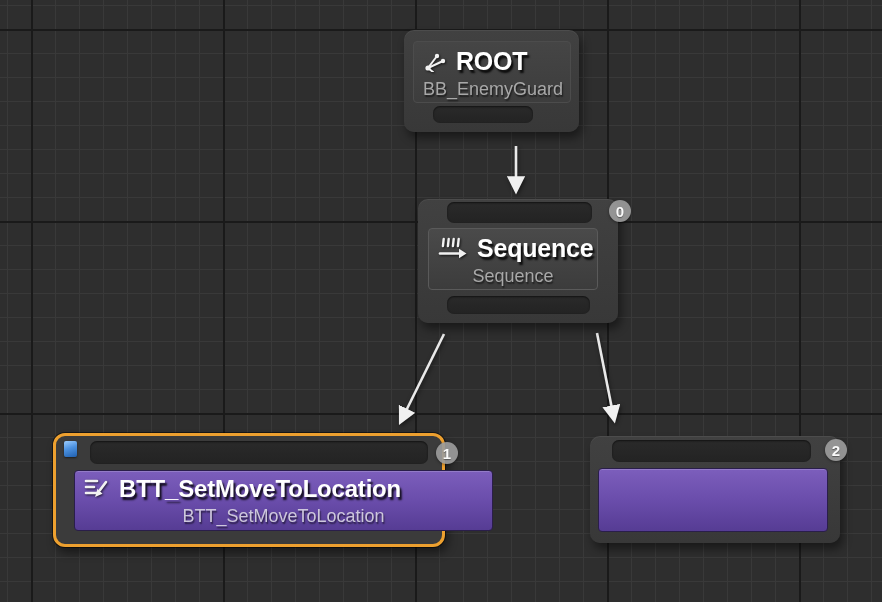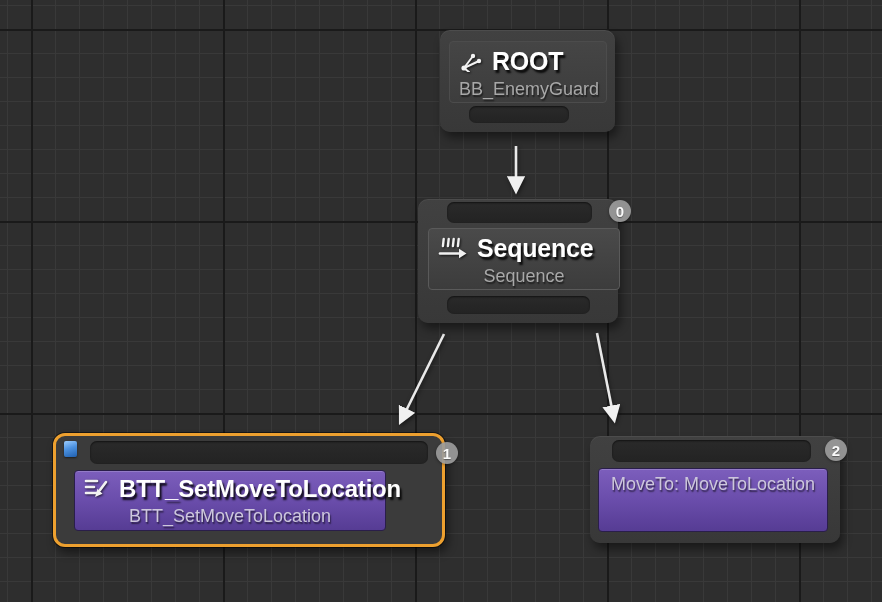--- a/index.html
+++ b/index.html
@@ -94,21 +94,21 @@
     <defs>
       <marker id="ah" viewBox="0 0 10 10" refX="7.5" refY="5" markerWidth="7" markerHeight="7" orient="auto">
         <path d="M0,0 L10,5 L0,10 z" fill="#f0f0f0"></path>
       </marker>
     </defs>
     <line x1="516" y1="146" x2="516" y2="190" stroke="#e9e9e9" stroke-width="2.6" marker-end="url(#ah)"></line>
     <line x1="444" y1="334" x2="401" y2="421" stroke="#e9e9e9" stroke-width="2.6" marker-end="url(#ah)"></line>
     <line x1="597" y1="333" x2="614" y2="419" stroke="#e9e9e9" stroke-width="2.6" marker-end="url(#ah)"></line>
   </svg>
 
-  <div class="node" style="left:440px;top:30px;width:175px;height:102px;">
+  <div class="node" style="left:404px;top:30px;width:175px;height:102px;">
     <div class="panel faint" style="left:9px;top:11px;width:158px;height:62px;">
       <div class="titlerow">
         <span class="icon">
           <svg width="24" height="22" viewBox="0 0 24 22">
             <g stroke="#f2f2f2" stroke-width="2" stroke-linecap="round" fill="#f2f2f2">
               <line x1="5" y1="18" x2="14" y2="6"></line>
               <line x1="5" y1="18" x2="20" y2="11"></line>
               <line x1="5" y1="18" x2="10" y2="22"></line>
               <circle cx="5" cy="18" r="2.6" stroke="none"></circle>
               <circle cx="14" cy="6" r="2.2" stroke="none"></circle>
@@ -119,21 +119,21 @@
         <span class="title">ROOT</span>
       </div>
       <div class="subtitle">BB_EnemyGuard</div>
     </div>
     <div class="pin" style="left:29px;top:76px;width:100px;height:17px;"></div>
   </div>
 
   <div class="node" style="left:418px;top:199px;width:200px;height:124px;">
     <div class="pin" style="left:29px;top:3px;width:145px;height:21px;"></div>
     <div class="badge" style="left:191px;top:1px;">0</div>
-    <div class="panel gray" style="left:10px;top:29px;width:192px;height:62px;">
+    <div class="panel gray" style="left:10px;top:29px;width:170px;height:62px;">
       <div class="titlerow">
         <span class="icon">
           <svg width="30" height="24" viewBox="0 0 30 24">
             <g stroke="#f2f2f2" stroke-width="2.4" stroke-linecap="round" fill="none" transform="skewX(-6)">
               <line x1="6" y1="3" x2="6" y2="10"></line>
               <line x1="11" y1="3" x2="11" y2="10"></line>
               <line x1="16" y1="3" x2="16" y2="10"></line>
               <line x1="21" y1="3" x2="21" y2="10"></line>
             </g>
             <line x1="2" y1="17.5" x2="21" y2="17.5" stroke="#f2f2f2" stroke-width="2.6" stroke-linecap="round"></line>
@@ -144,21 +144,21 @@
       </div>
       <div class="subtitle">Sequence</div>
     </div>
     <div class="pin" style="left:29px;top:97px;width:143px;height:18px;"></div>
   </div>
 
   <div class="node selected" style="left:53px;top:433px;width:392px;height:114px;">
     <div class="bpchip" style="left:8px;top:5px;"></div>
     <div class="pin" style="left:34px;top:5px;width:338px;height:23px;"></div>
     <div class="badge" style="left:380px;top:6px;">1</div>
-    <div class="panel purple" style="left:18px;top:34px;width:312px;height:61px;">
+    <div class="panel purple" style="left:18px;top:34px;width:419px;height:61px;">
       <div class="titlerow" style="height:30px;">
         <span class="icon">
           <svg width="26" height="24" viewBox="0 0 26 24">
             <g stroke="#f2f2f2" stroke-width="2.6" stroke-linecap="round" fill="none">
               <line x1="2" y1="4" x2="13" y2="4"></line>
               <line x1="2" y1="10" x2="10" y2="10"></line>
               <line x1="2" y1="16" x2="13" y2="16"></line>
               <line x1="22" y1="5" x2="16" y2="13"></line>
             </g>
             <path d="M11,20 L18.5,16.8 L13.5,11.8 z" fill="#f2f2f2"></path>
@@ -167,17 +167,16 @@
         <span class="title" style="font-size:24px;">BTT_SetMoveToLocation</span>
       </div>
       <div class="subtitle">BTT_SetMoveToLocation</div>
     </div>
   </div>
 
   <div class="node" style="left:590px;top:436px;width:250px;height:107px;">
     <div class="pin" style="left:22px;top:4px;width:199px;height:22px;"></div>
     <div class="badge" style="left:235px;top:3px;">2</div>
     <div class="panel purple" style="left:8px;top:32px;width:230px;height:64px;">
-      <div class="subtitle">MoveTo: MoveToLocation</div>
     </div>
   </div>
 
 </div>
 
 </body></html>

